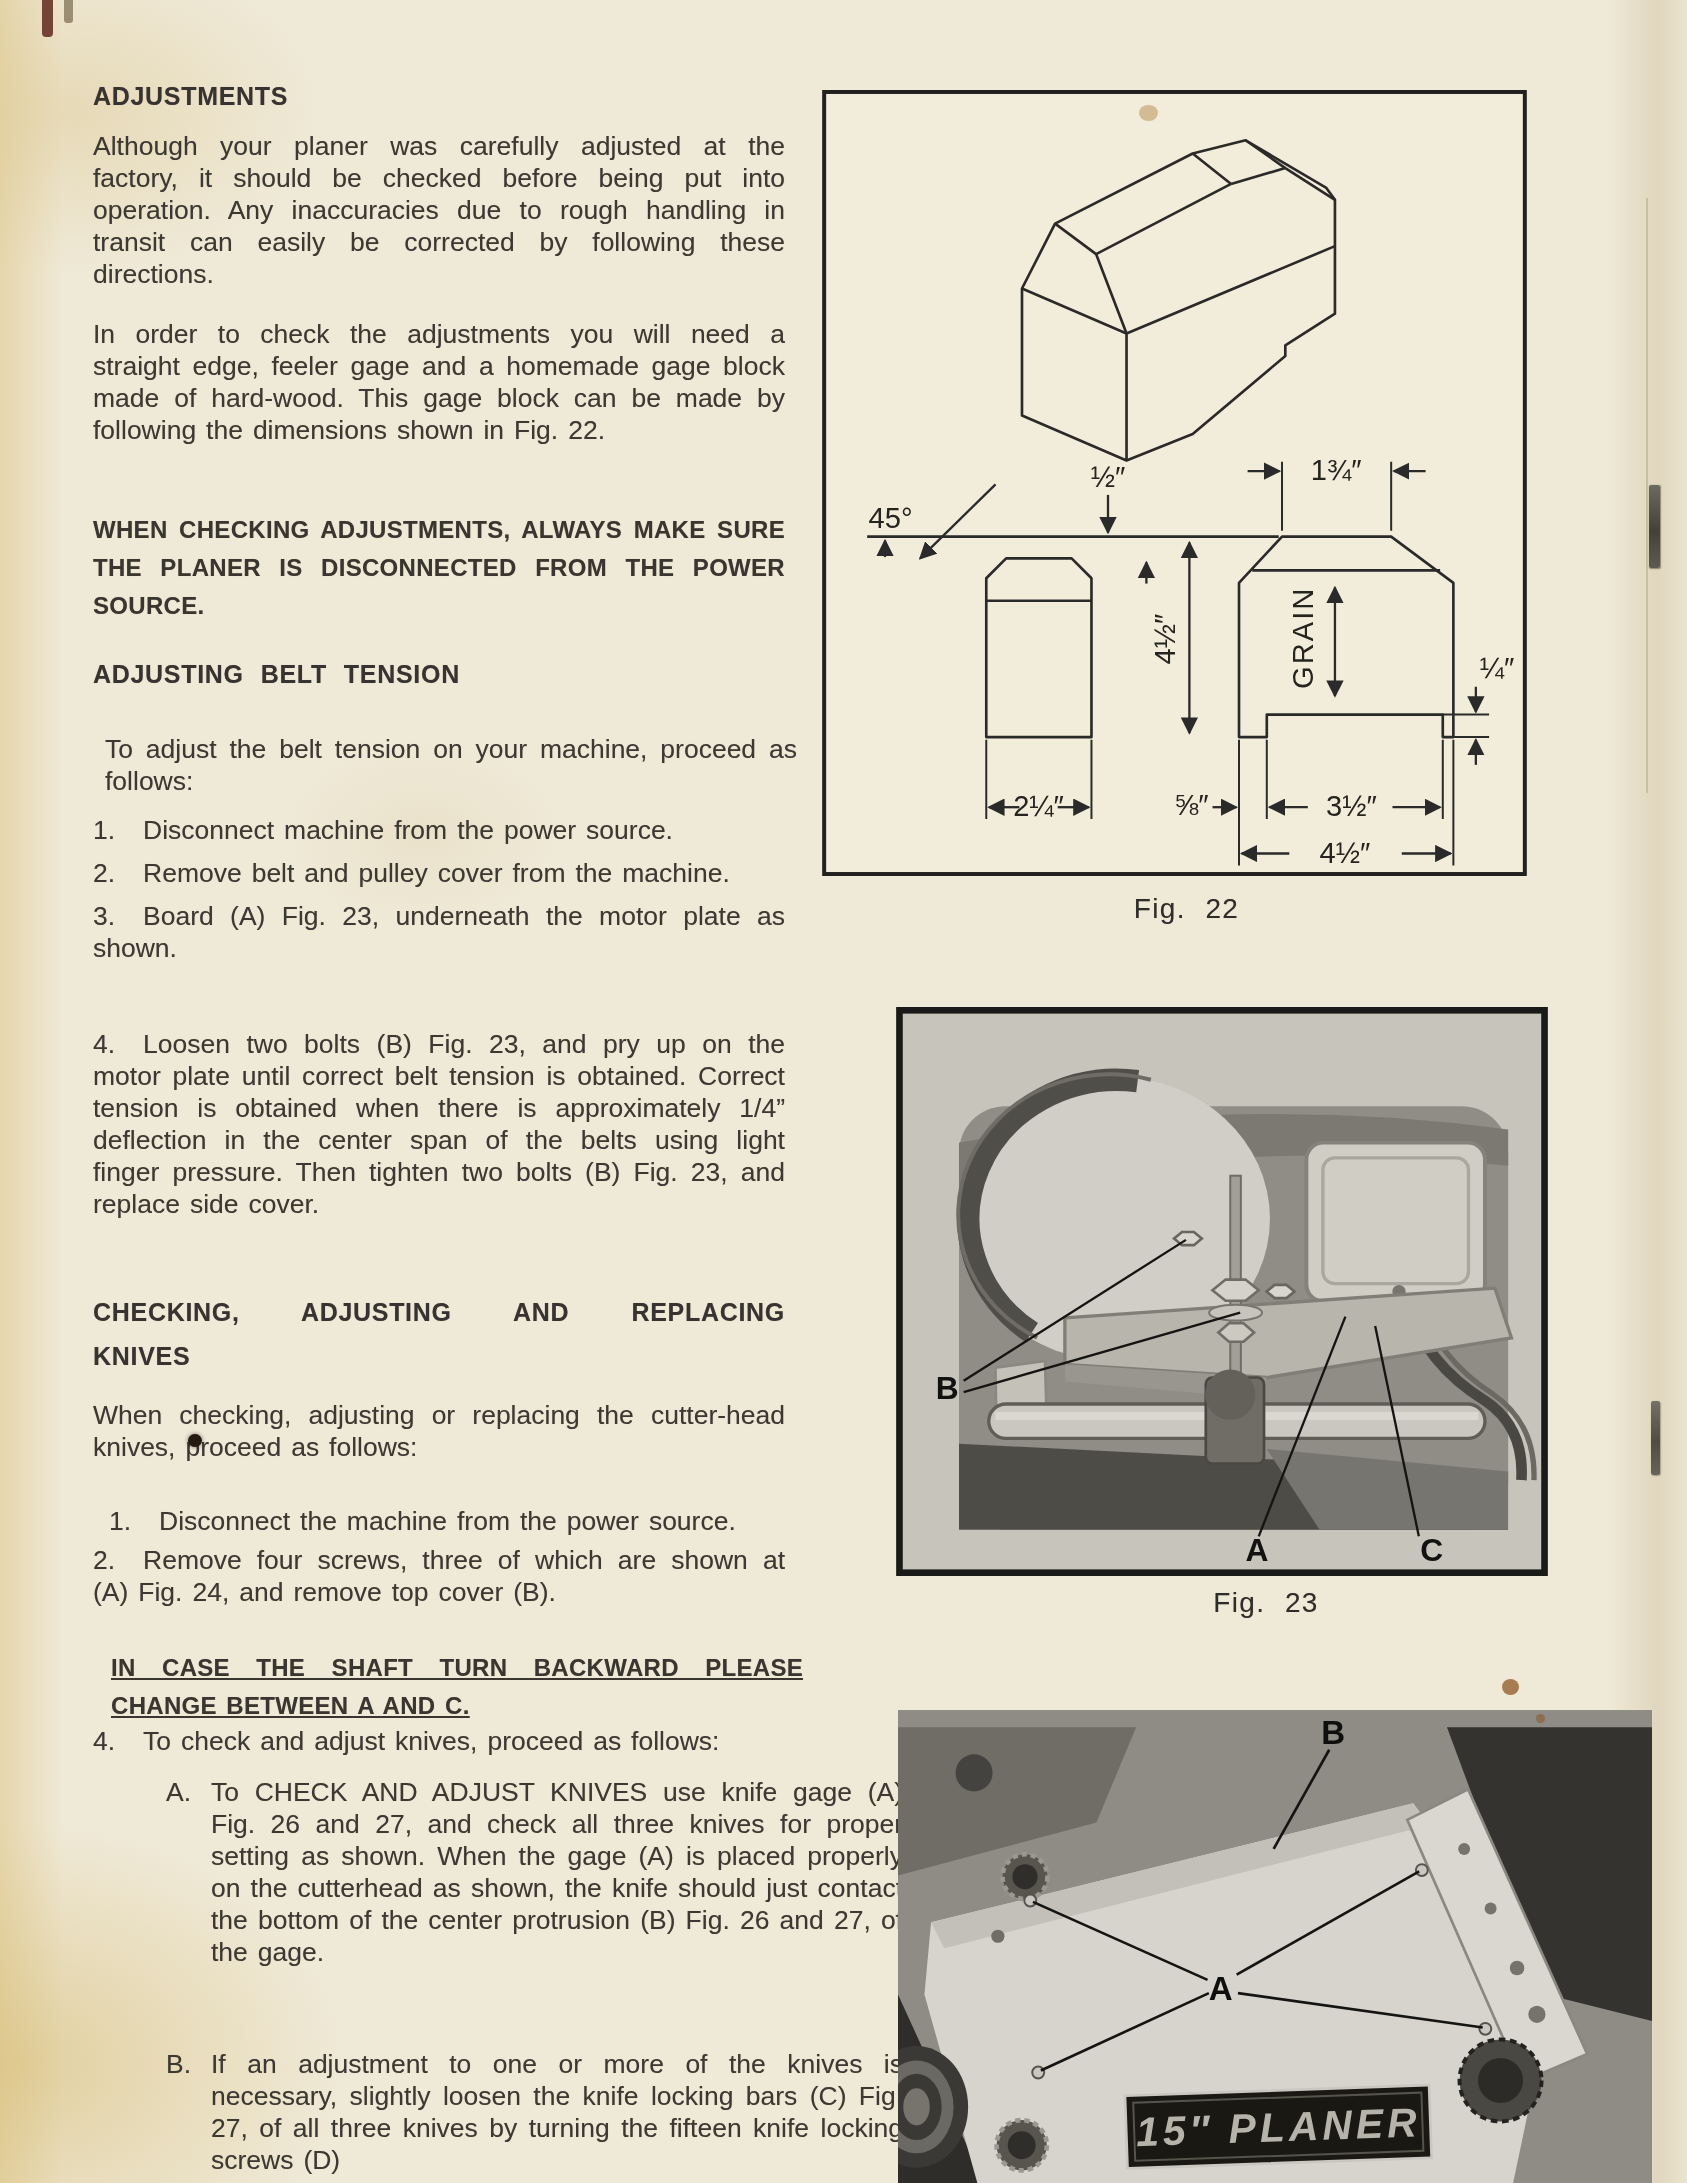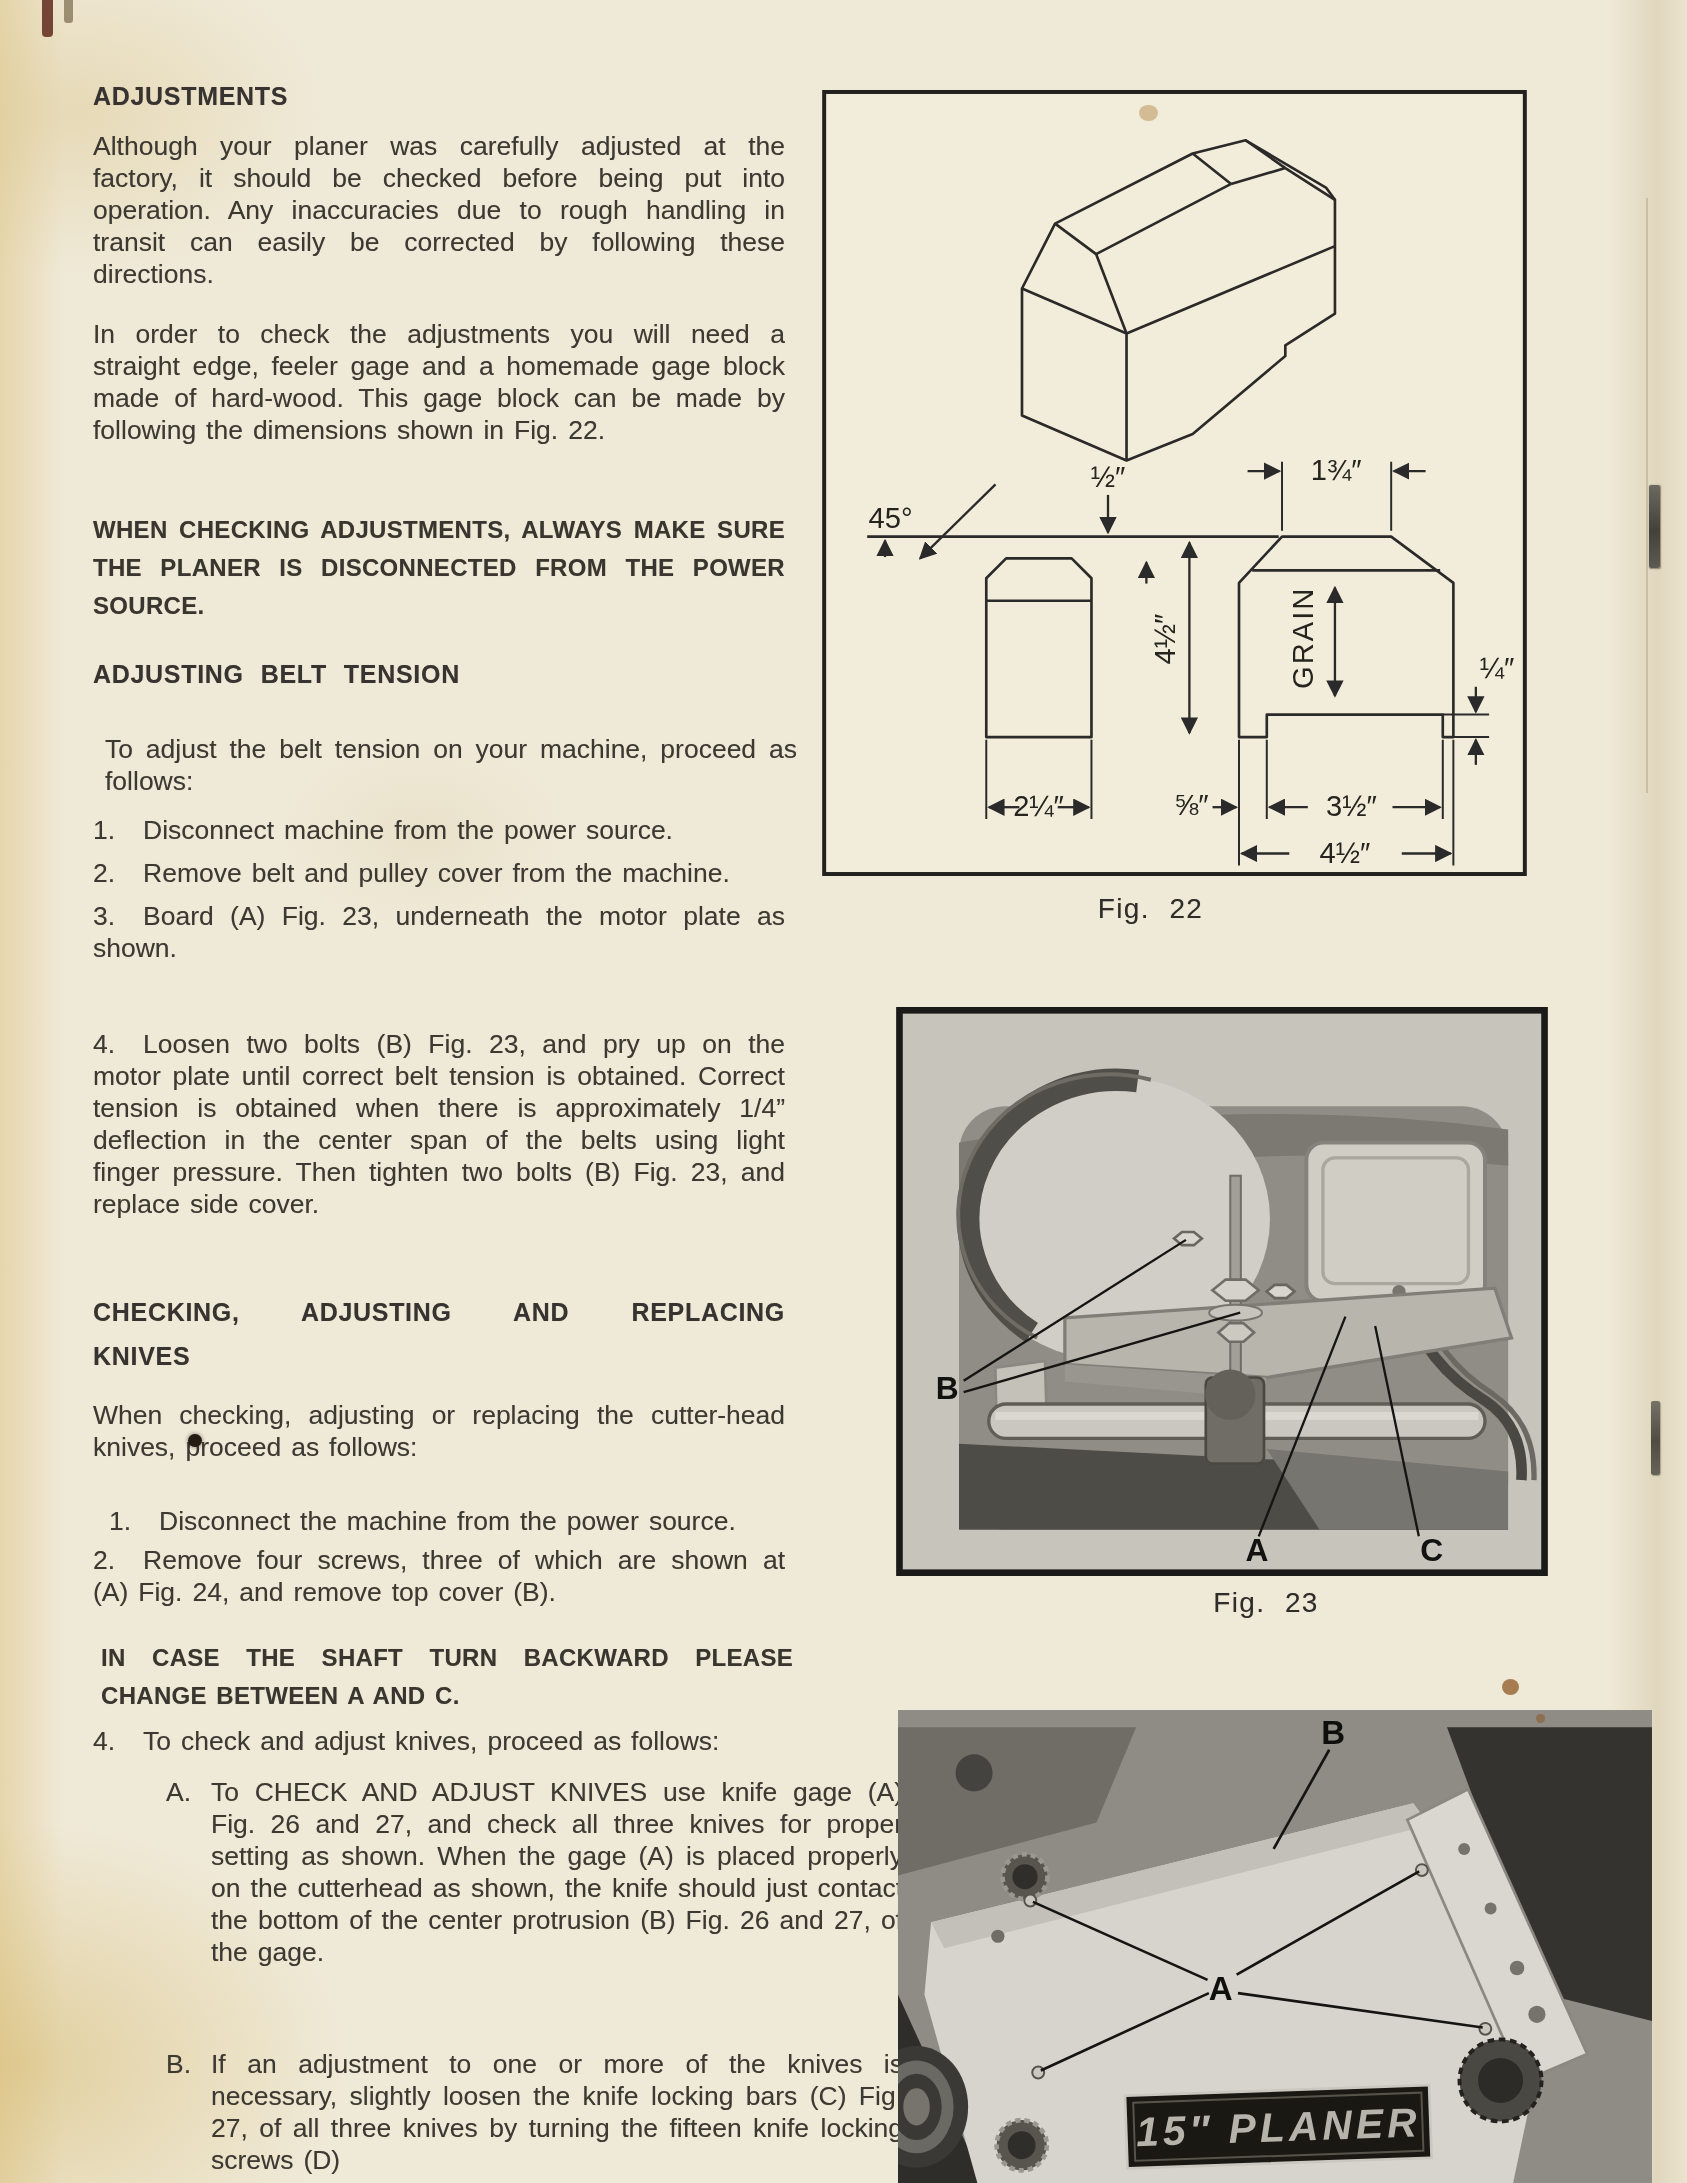--- a/index.html
+++ b/index.html
@@ -71,21 +71,21 @@
     <span class="hline">CHECKING, ADJUSTING AND REPLACING</span>
     <span style="display:block;">KNIVES</span>
   </div>
 
   <p class="tx" style="top:1399px;margin:0;">When checking, adjusting or replacing the cutter-head knives, proceed as follows:</p>
 
   <p class="tx" style="top:1489px;margin:16px;"><span class="num">1.</span><span>Disconnect the machine from the power source.</span></p>
 
   <p class="tx" style="top:1544px;margin:0;"><span class="num">2.</span><span>Remove four screws, three of which are shown at (A) Fig. 24, and remove top cover (B).</span></p>
 
-  <p class="tx caps" style="top:1631px;margin:8px;">IN CASE THE SHAFT TURN BACKWARD PLEASE CHANGE BETWEEN A AND C.</p>
+  <p class="tx caps" style="top:1631px;margin:18px;text-decoration:underline;">IN CASE THE SHAFT TURN BACKWARD PLEASE CHANGE BETWEEN A AND C.</p>
 
   <p class="tx" style="top:1725px;margin:0;"><span class="num">4.</span><span>To check and adjust knives, proceed as follows:</span></p>
 
   <p class="tx sub" style="top:1776px;margin:0;"><span class="num">A.</span><span>To CHECK AND ADJUST KNIVES use knife gage (A) Fig. 26 and 27, and check all three knives for proper setting as shown. When the gage (A) is placed properly on the cutterhead as shown, the knife should just contact the bottom of the center protrusion (B) Fig. 26 and 27, of the gage.</span></p>
 
   <p class="tx sub" style="top:2048px;margin:0;"><span class="num">B.</span><span>If an adjustment to one or more of the knives is necessary, slightly loosen the knife locking bars (C) Fig. 27, of all three knives by turning the fifteen knife locking screws (D)</span></p>
 
   <div class="figpanel" style="left:822px;top:90px;width:705px;height:786px;">
     <svg viewBox="0 0 1065 1188" width="705" height="786">
       <defs>
@@ -140,21 +140,21 @@
         <text x="534" y="830" text-anchor="middle" transform="rotate(-90 534 830)">4½″</text>
         <text x="742" y="828" text-anchor="middle" transform="rotate(-90 742 828)" letter-spacing="3">GRAIN</text>
         <text x="1020" y="888" text-anchor="middle">¼″</text>
         <text x="327" y="1098" text-anchor="middle">2¼″</text>
         <text x="558" y="1096" text-anchor="middle">⅝″</text>
         <text x="800" y="1098" text-anchor="middle">3½″</text>
         <text x="790" y="1168" text-anchor="middle">4½″</text>
       </g>
     </svg>
   </div>
-  <div class="figcap" style="left:798px;top:893px;width:705px;">Fig. 22</div>
+  <div class="figcap" style="left:834px;top:893px;width:705px;">Fig. 22</div>
 
   <div class="figpanel" style="left:896px;top:1007px;width:652px;height:569px;">
     <svg viewBox="0 0 985 860" width="652" height="569">
       <rect x="5" y="5" width="975" height="850" fill="#c6c4bb" stroke="#1a1a18" stroke-width="10"></rect>
       <rect x="95" y="150" width="830" height="640" rx="70" fill="#8f8d85"></rect>
       <path d="M95,280 q420,-85 830,-40 l0,-55 q-415,-55 -830,20 z" fill="#7b7972"></path>
 
       <g>
         <ellipse cx="330" cy="320" rx="235" ry="215" fill="#d0cec6"></ellipse>
         <path d="M365,112 a225,210 0 0,0 -160,380" fill="none" stroke="#504e48" stroke-width="34"></path>

